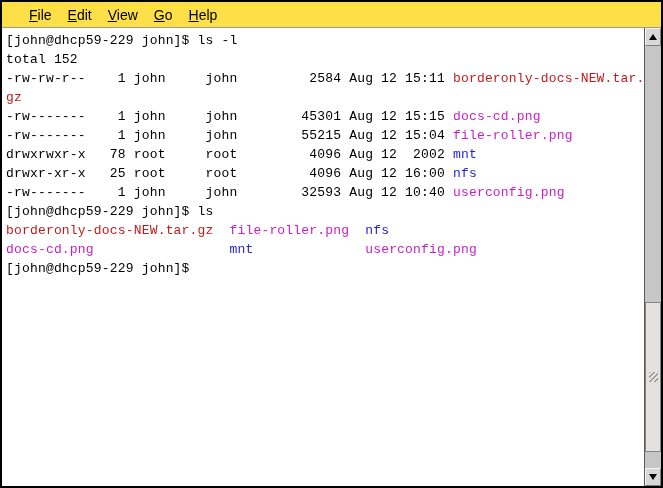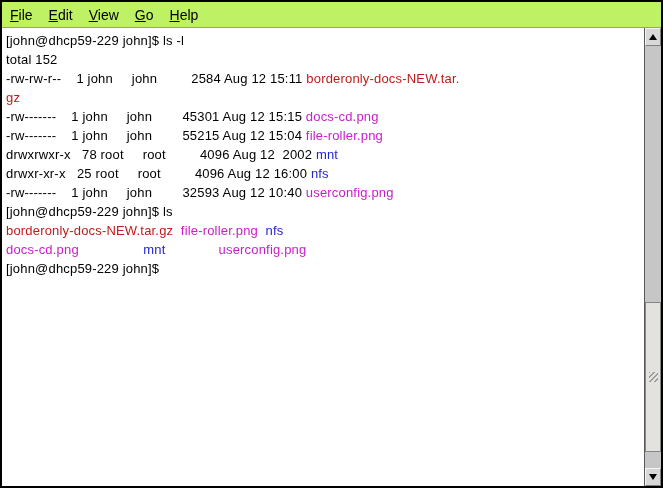--- a/index.html
+++ b/index.html
@@ -9,26 +9,26 @@
     width:663px; height:488px;
     border:2px solid #000000;
     background:#ffffff;
     display:flex; flex-direction:column;
     overflow:hidden;
   }
 
   
   .menubar {
     flex:0 0 26px;
-    background:#bef264;
+    background:#fde047;
     border-bottom:1px solid #9a9a9a;
     display:flex; align-items:center;
     font-family:"Liberation Sans", sans-serif;
     font-size:14px; color:#000;
-    padding-left:0;
+    padding-left:19px;
   }
   .menu-item {
     padding:3px 8px;
     cursor:default;
     white-space:nowrap;
   }
   .menu-item u { text-decoration:underline; }
 
   
   .main { flex:1; display:flex; min-height:0; }
@@ -36,21 +36,21 @@
   .terminal {
     flex:1;
     background:#ffffff;
     border-right:1px solid #5a5a5a;
     overflow:hidden;
     position:relative;
   }
   pre.screen {
     margin:0;
     padding:3px 0 0 4px;
-    font-family:Liberation Sans, sans-serif;
+    font-family:Liberation Mono, monospace;
     font-size:13px;
     line-height:19px;
     letter-spacing:0.18px;
     color:#000;
   }
 
   
   .scrollbar {
     flex:0 0 16px;
     display:flex; flex-direction:column;

